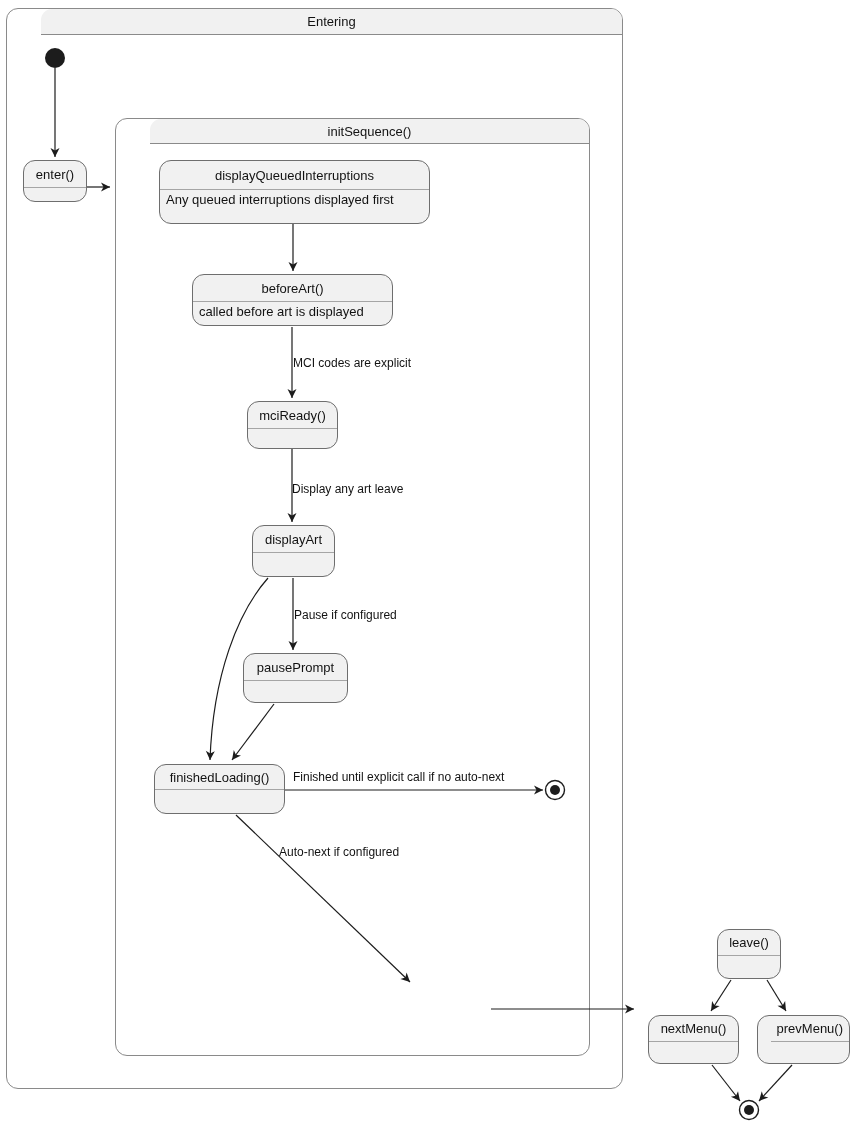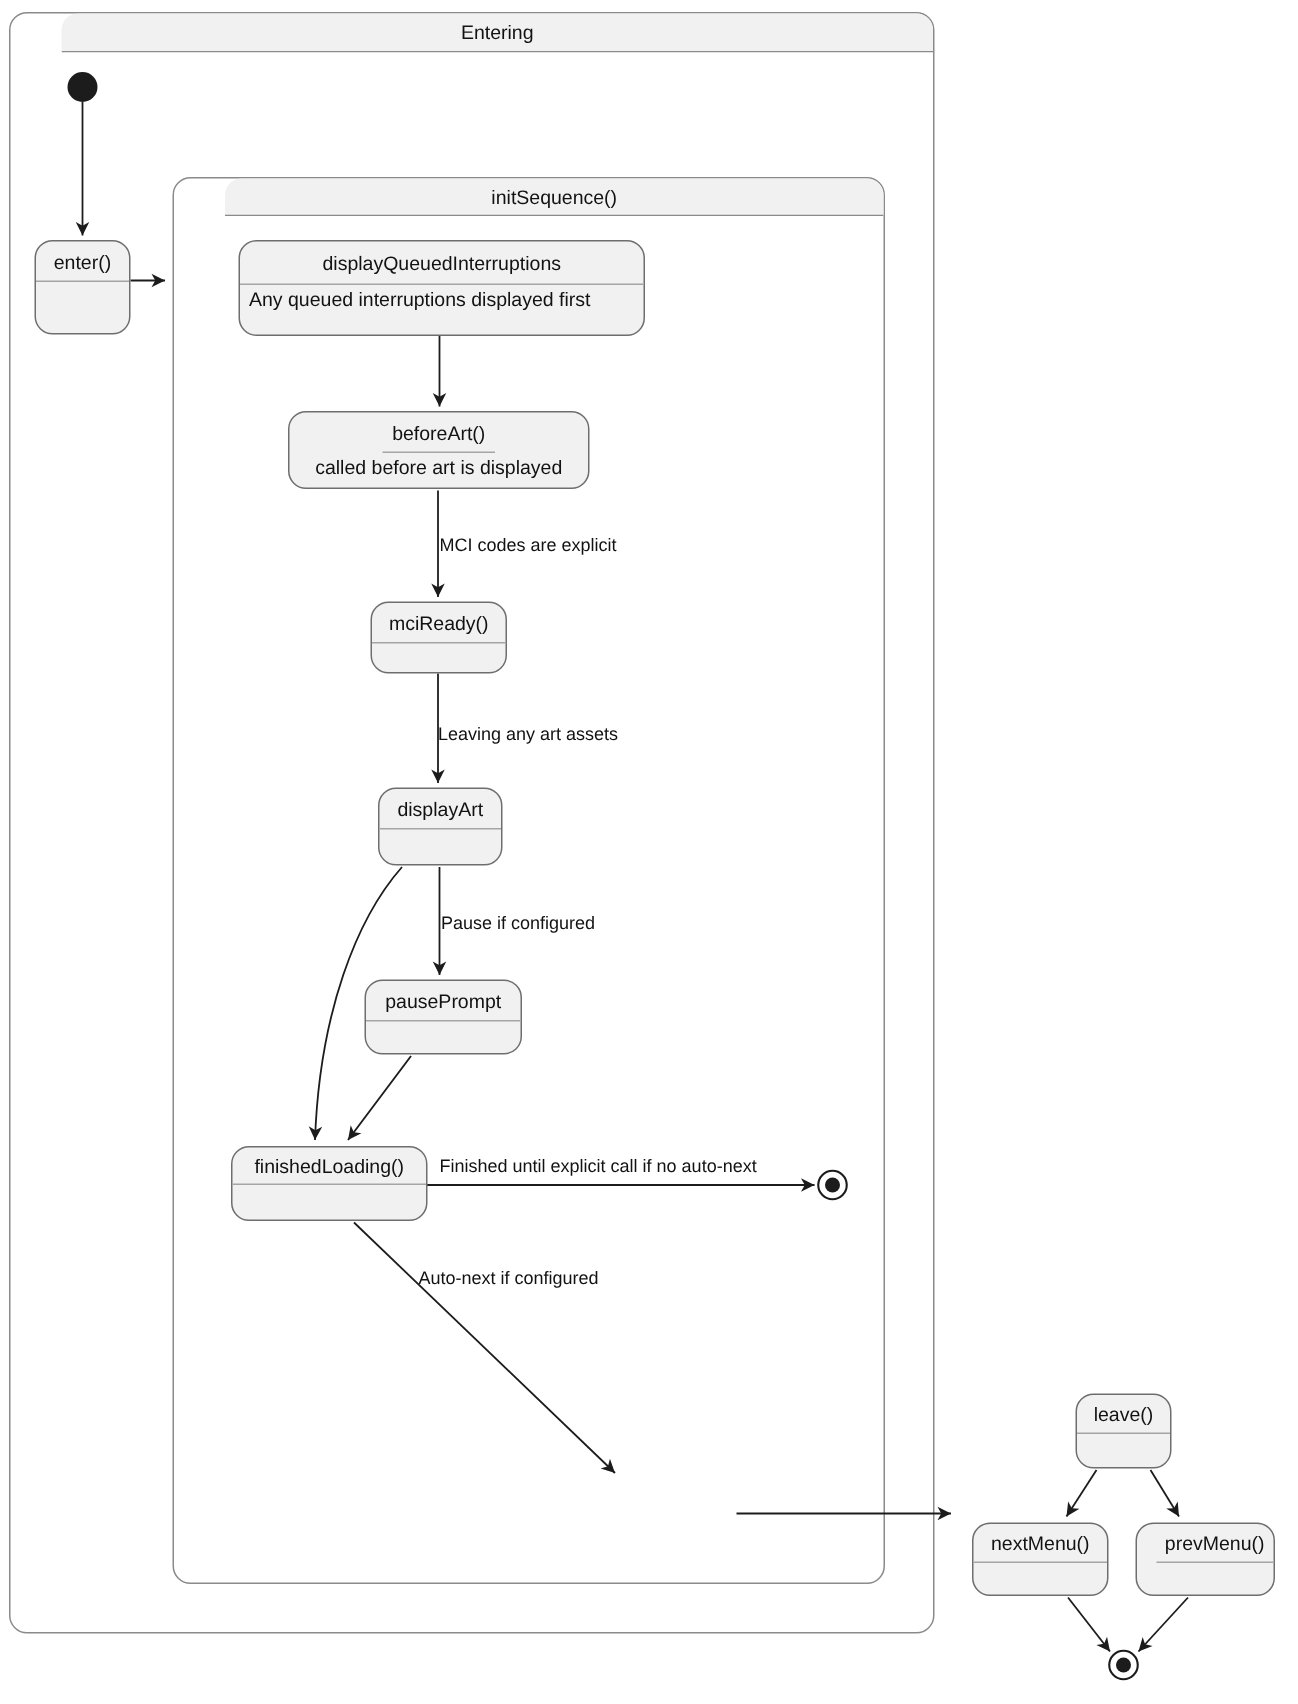--- a/index.html
+++ b/index.html
@@ -124,31 +124,31 @@
     <g>
       <circle class="final-outer" cx="555" cy="790" r="9.5"></circle>
       <circle class="final-inner" cx="555" cy="790" r="5"></circle>
     </g>
     <g>
       <circle class="final-outer" cx="749" cy="1110" r="9.5"></circle>
       <circle class="final-inner" cx="749" cy="1110" r="5"></circle>
     </g>
   </svg>
 
-  <div class="state" style="left:23px; top:160px; width:64px; height:63px;">
+  <div class="state" style="left:23px; top:160px; width:64px; height:42px;">
     <div class="state-title">enter()</div>
     <div class="state-body"></div>
   </div>
 
   <div class="state" style="left:159px; top:160px; width:271px; height:64px;">
     <div class="state-title" style="height:29px; line-height:29px;">displayQueuedInterruptions</div>
     <div class="state-body">Any queued interruptions displayed first</div>
   </div>
 
-  <div class="state" style="left:192px; top:274px; width:201px; height:52px;align-items:center;">
+  <div class="state" style="left:192px; top:274px; width:201px; height:52px;">
     <div class="state-title">beforeArt()</div>
     <div class="state-body">called before art is displayed</div>
   </div>
 
   <div class="state" style="left:247px; top:401px; width:91px; height:48px;">
     <div class="state-title">mciReady()</div>
     <div class="state-body"></div>
   </div>
 
   <div class="state" style="left:252px; top:525px; width:83px; height:52px;">
@@ -176,18 +176,18 @@
     <div class="state-title" style="height:26px; line-height:26px;">nextMenu()</div>
     <div class="state-body"></div>
   </div>
 
   <div class="state" style="left:757px; top:1015px; width:93px; height:49px;align-items:flex-end;">
     <div class="state-title" style="height:26px; line-height:26px;">prevMenu()</div>
     <div class="state-body"></div>
   </div>
 
   <div class="edge-label" style="left:293px; top:356px;">MCI codes are explicit</div>
-  <div class="edge-label" style="left:292px; top:482px;">Leaving any art assets</div>
+  <div class="edge-label" style="left:292px; top:482px;">Display any art leave</div>
   <div class="edge-label" style="left:294px; top:608px;">Pause if configured</div>
   <div class="edge-label" style="left:293px; top:770px;">Finished until explicit call if no auto-next</div>
   <div class="edge-label" style="left:279px; top:845px;">Auto-next if configured</div>
 
 </div>
 
 </body></html>

